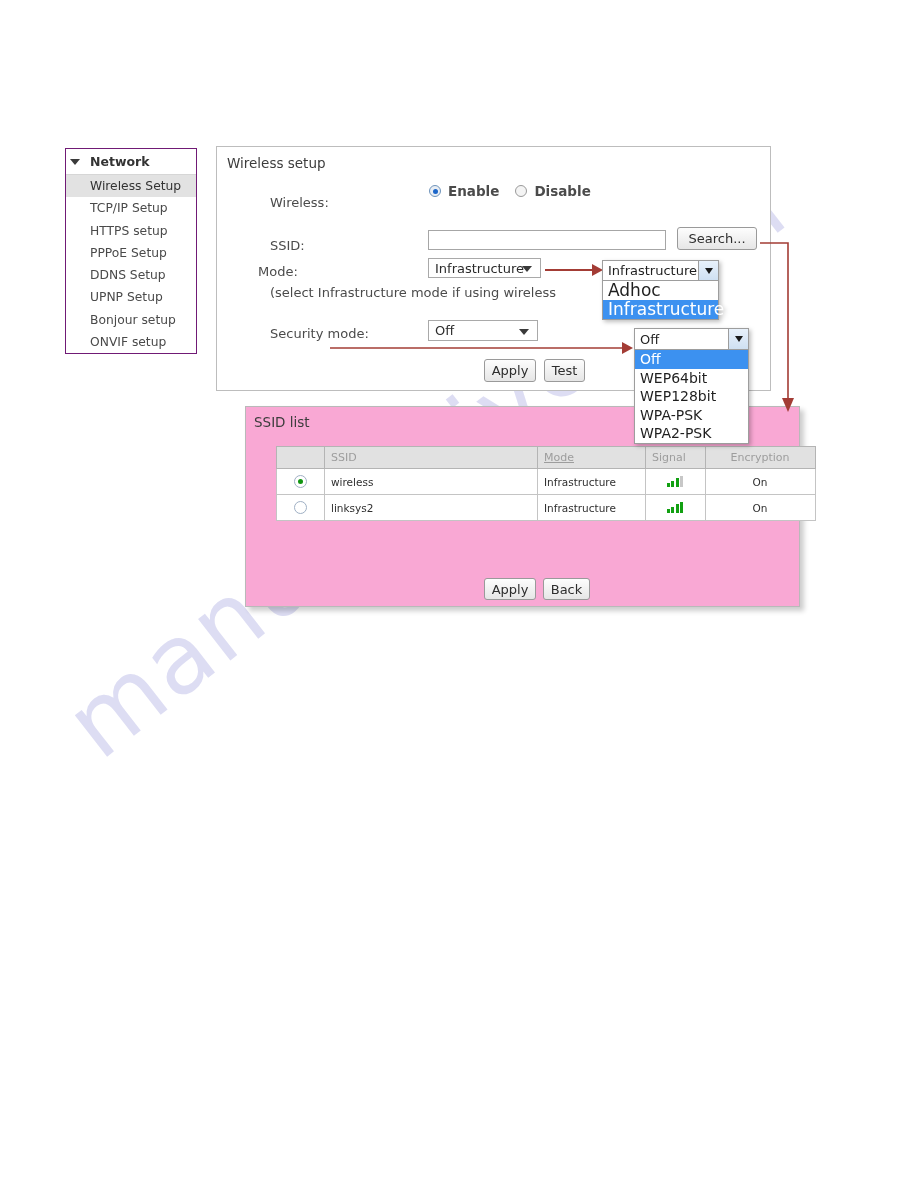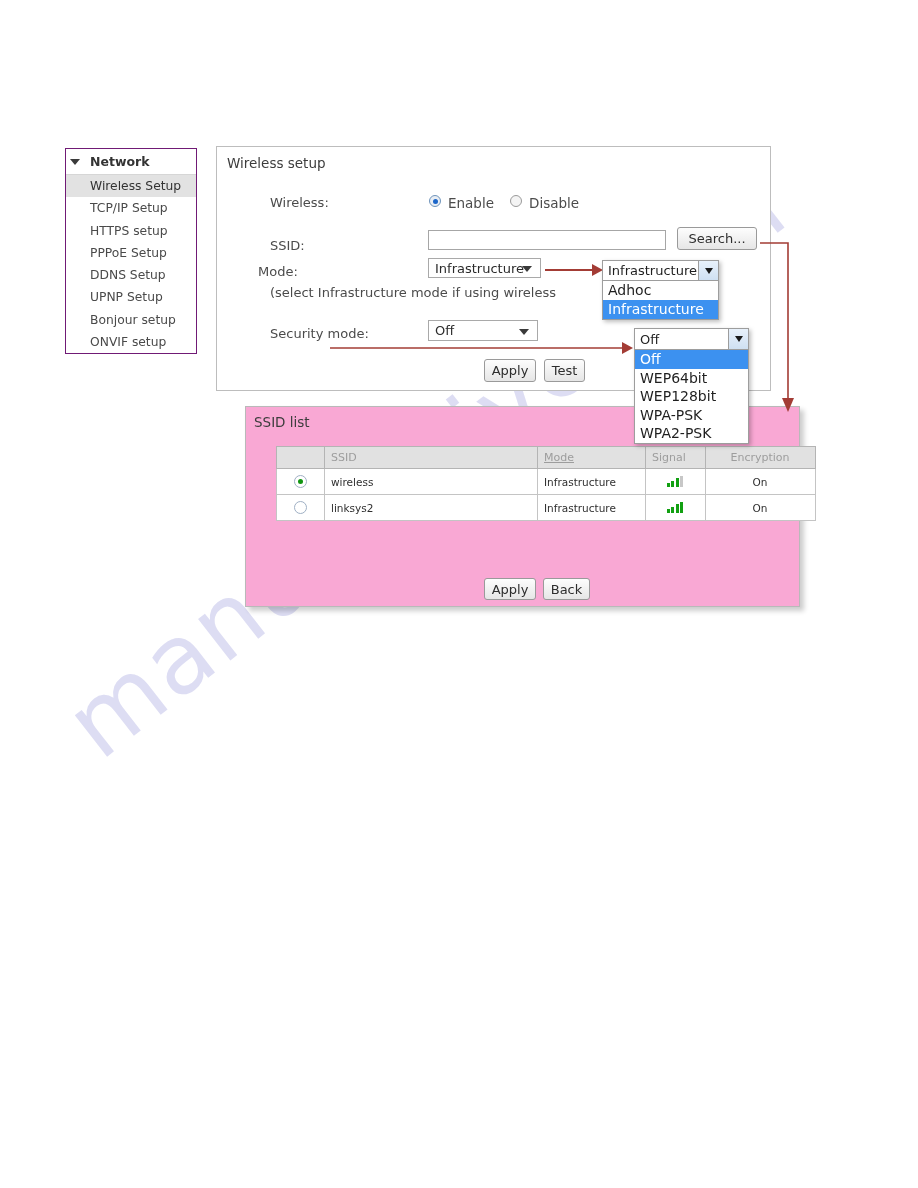--- a/index.html
+++ b/index.html
@@ -105,21 +105,21 @@
     color: #4b4b4b;
     white-space: nowrap;
   }
   .lbl-wireless   { left: 53px;  top: 48px; }
   .lbl-ssid       { left: 53px;  top: 91px; }
   .lbl-mode       { left: 41px;  top: 117px; }
   .lbl-hint       { left: 53px;  top: 138px; }
   .lbl-security   { left: 53px;  top: 179px; }
 
   
-  .radio-row { position: absolute; left: 212px; top: 48px; display: flex; align-items: flex-start; }
+  .radio-row { position: absolute; left: 212px; top: 36px; display: flex; align-items: center; font-weight: bold; }
   .radio {
     width: 12px; height: 12px;
     border-radius: 50%;
     border: 1px solid #9a9a9a;
     background: #f4f4f4;
     position: relative;
     box-sizing: border-box;
   }
   .radio.sel-blue { border-color: #6f94bb; background: #e9eef4; }
   .radio.sel-blue::after {
@@ -223,21 +223,21 @@
     display: block;
   }
   .dd-list {
     border: 1px solid #9d9d9d;
     border-top: none;
     background: #ffffff;
   }
   .dd-item {
     height: 19px;
     line-height: 19px;
-    font-size: 14px;
+    font-size: 17px;
     color: #1f1f1f;
     padding-left: 5px;
     white-space: nowrap;
   }
   .dd-item.hl { background: #3c91f0; color: #ffffff; }
 
   
   .dd-sec {
     position: absolute;
     left: 634px; top: 328px;

